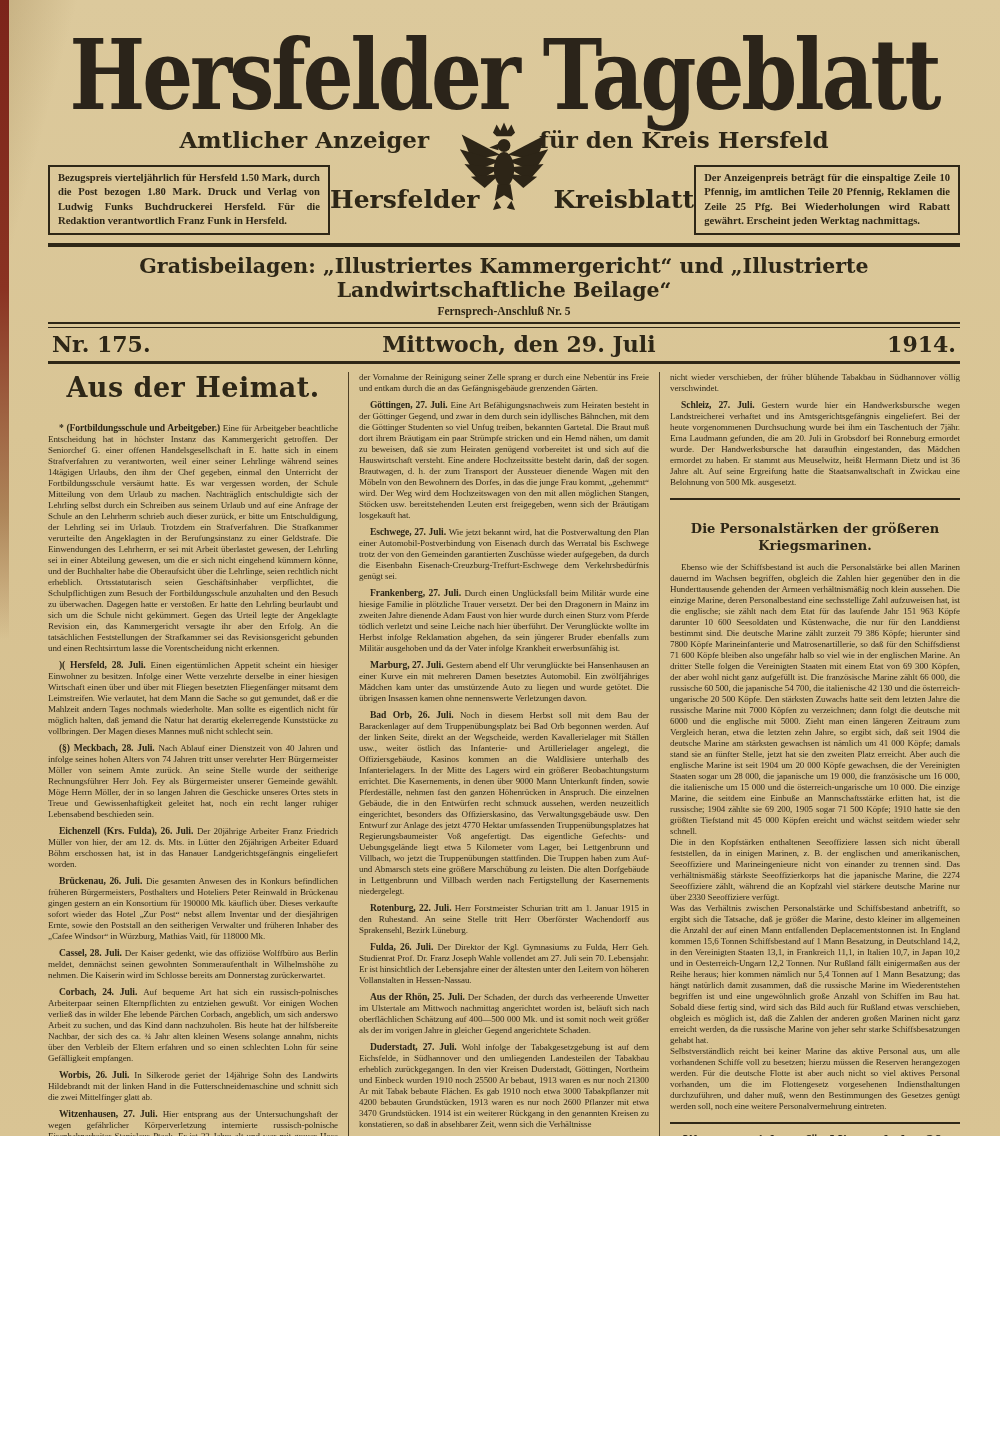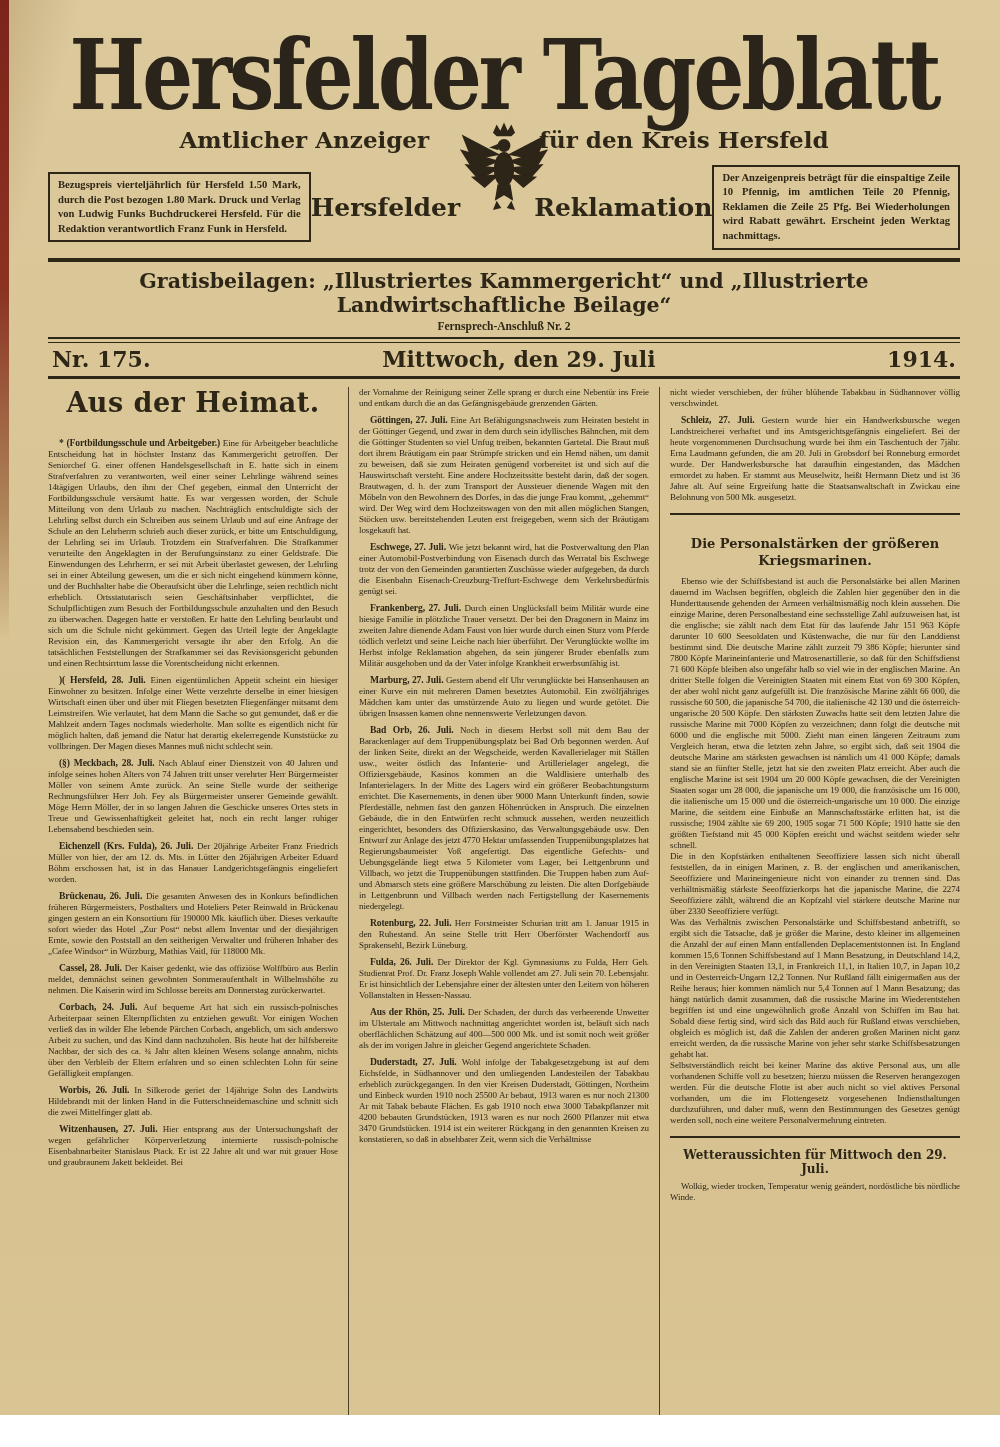--- a/index.html
+++ b/index.html
@@ -1,16 +1,16 @@
 <!DOCTYPE html>
 <html lang="de"><head>
 <meta charset="utf-8">
 <style>
   html,body{margin:0;padding:0;}
-  .page{position:relative;width:1000px;height:1415px;overflow:hidden;
+  .page{position:relative;width:1000px;height:1136px;overflow:hidden;
     background:
       linear-gradient(105deg, rgba(140,110,60,.28) 0%, rgba(0,0,0,0) 6%),
       linear-gradient(180deg, #dcc99c 0%, #d9c595 38%, #d6c090 70%, #d9c494 100%);
     color:#2e2717;font-family:"Liberation Serif",serif;}
   .scan-edge{position:absolute;left:0;top:0;width:9px;height:640px;
     background:linear-gradient(180deg,#7c241a 0%, #8a3322 45%, rgba(138,81,40,.55) 80%, rgba(138,81,40,0) 100%);}
   .inner{position:relative;padding:26px 40px 0 48px;}
   
   .mast-title{font-family:"DejaVu Serif",serif;font-weight:bold;text-align:center;
     font-size:80px;line-height:1.02;letter-spacing:-3px;transform:scaleY(1.22);
@@ -63,21 +63,21 @@
     <div class="masthead">
       <div class="mast-title">Hersfelder Tageblatt</div>
       <div class="subtitle-row">
         <span>Amtlicher Anzeiger</span>
         <span>für den Kreis Hersfeld</span>
       </div>
       <div class="band">
         <div class="info-box box-left">Bezugspreis vierteljährlich für Hersfeld 1.50 Mark, durch die Post bezogen 1.80 Mark. Druck und Verlag von Ludwig Funks Buchdruckerei Hersfeld. Für die Redaktion verantwortlich Franz Funk in Hersfeld.</div>
         <div class="band-center">
           <span>Hersfelder</span>
-          <span>Reklamation</span>
+          <span>Kreisblatt</span>
         </div>
         <div class="info-box box-right">Der Anzeigenpreis beträgt für die einspaltige Zeile 10 Pfennig, im amtlichen Teile 20 Pfennig, Reklamen die Zeile 25 Pfg. Bei Wiederholungen wird Rabatt gewährt. Erscheint jeden Werktag nachmittags.</div>
         <svg class="eagle" width="92" height="112" viewBox="0 0 100 120" aria-hidden="true">
           <g fill="#2d2517">
             <polygon points="38,14 42,5 46,12 50,3 54,12 58,5 62,14 58,18 42,18"></polygon>
             <circle cx="50" cy="28" r="7"></circle>
             <polygon points="44,26 34,30 44,33"></polygon>
             <polygon points="46,38 4,16 15,44"></polygon>
             <polygon points="46,45 2,32 17,56"></polygon>
             <polygon points="46,52 7,48 23,66"></polygon>
@@ -90,21 +90,21 @@
             <polygon points="43,70 57,70 60,88 50,82 40,88"></polygon>
             <polygon points="42,88 47,96 38,98"></polygon>
             <polygon points="58,88 53,96 62,98"></polygon>
           </g>
         </svg>
       </div>
     </div>
 
     <div class="hr-thick m8"></div>
     <div class="gratis">Gratisbeilagen: „Illustriertes Kammergericht“ und „Illustrierte Landwirtschaftliche Beilage“</div>
-    <div class="phone">Fernsprech-Anschluß Nr. 2</div>
+    <div class="phone">Fernsprech-Anschluß Nr. 5</div>
     <div class="hr-double"></div>
     <div class="date-row">
       <span>Nr. 175.</span>
       <span>Mittwoch, den 29. Juli</span>
       <span>1914.</span>
     </div>
     <div class="hr-mid"></div>
 
     <div class="columns">
         <div class="col">

